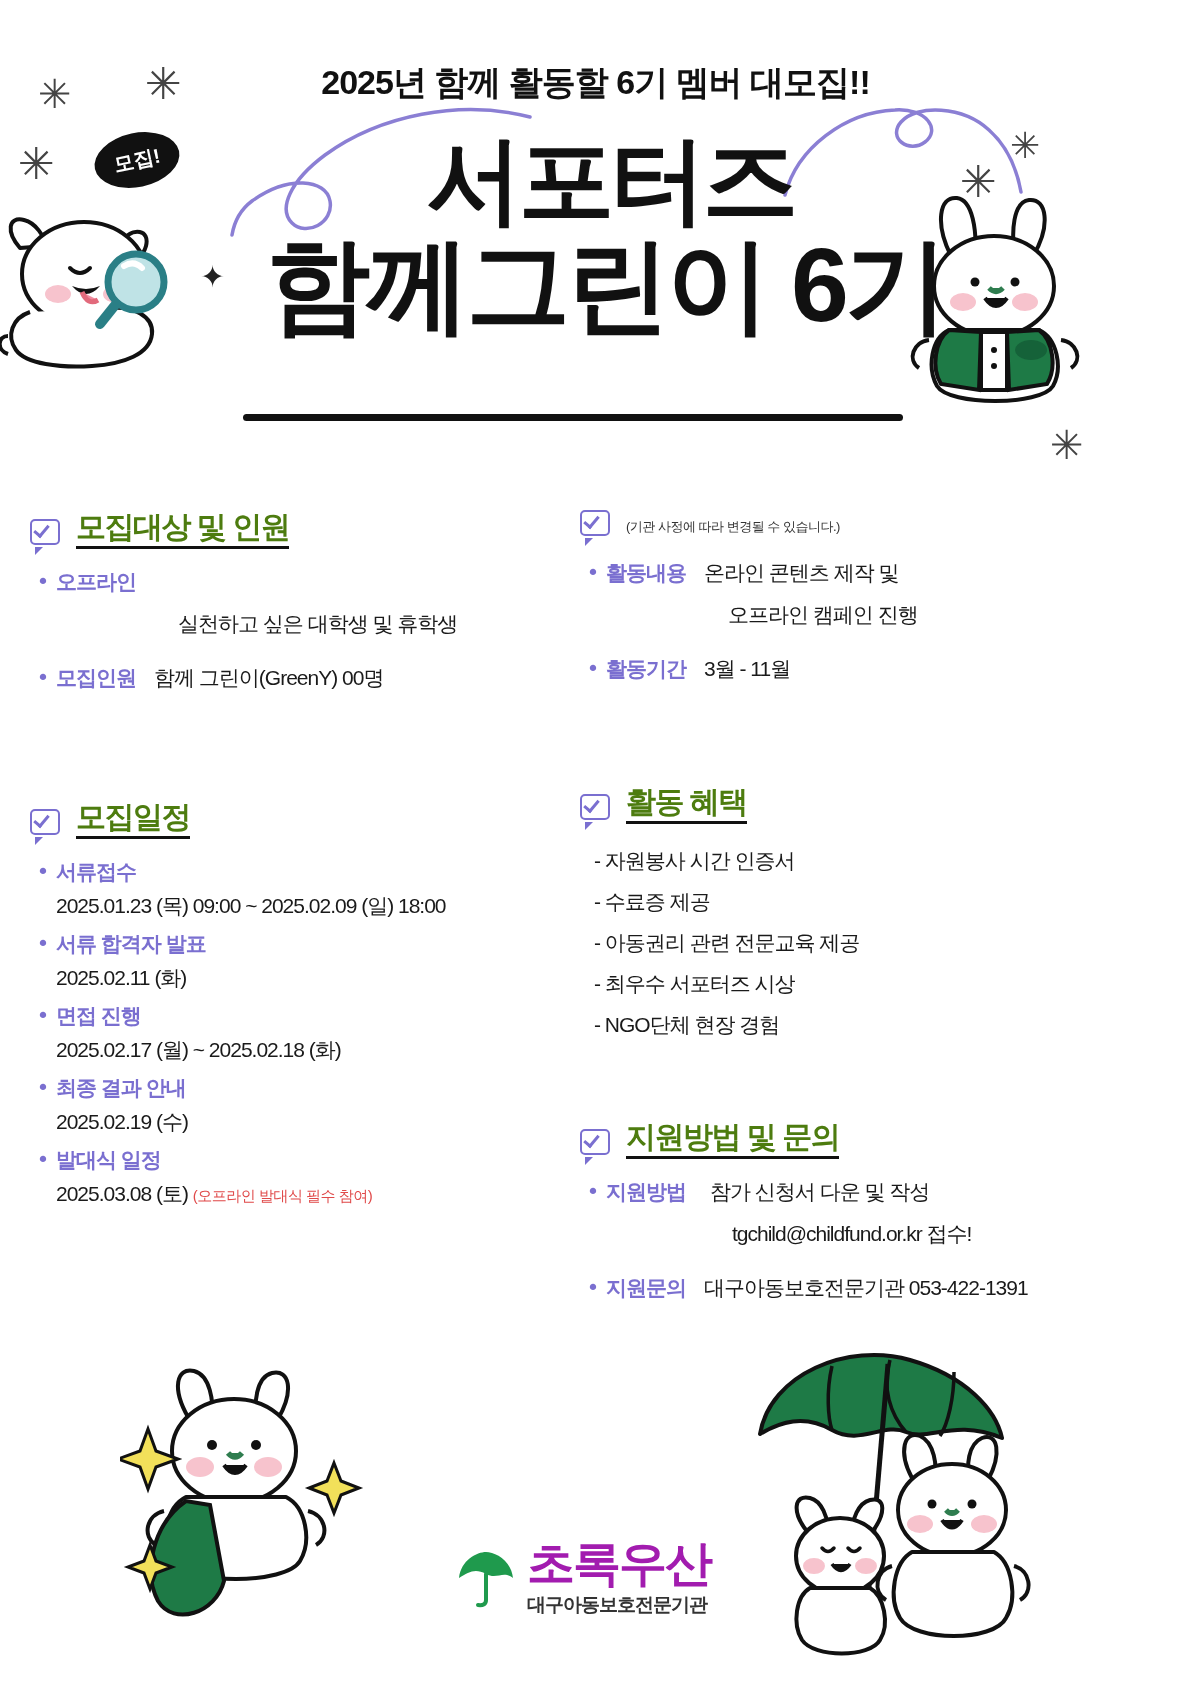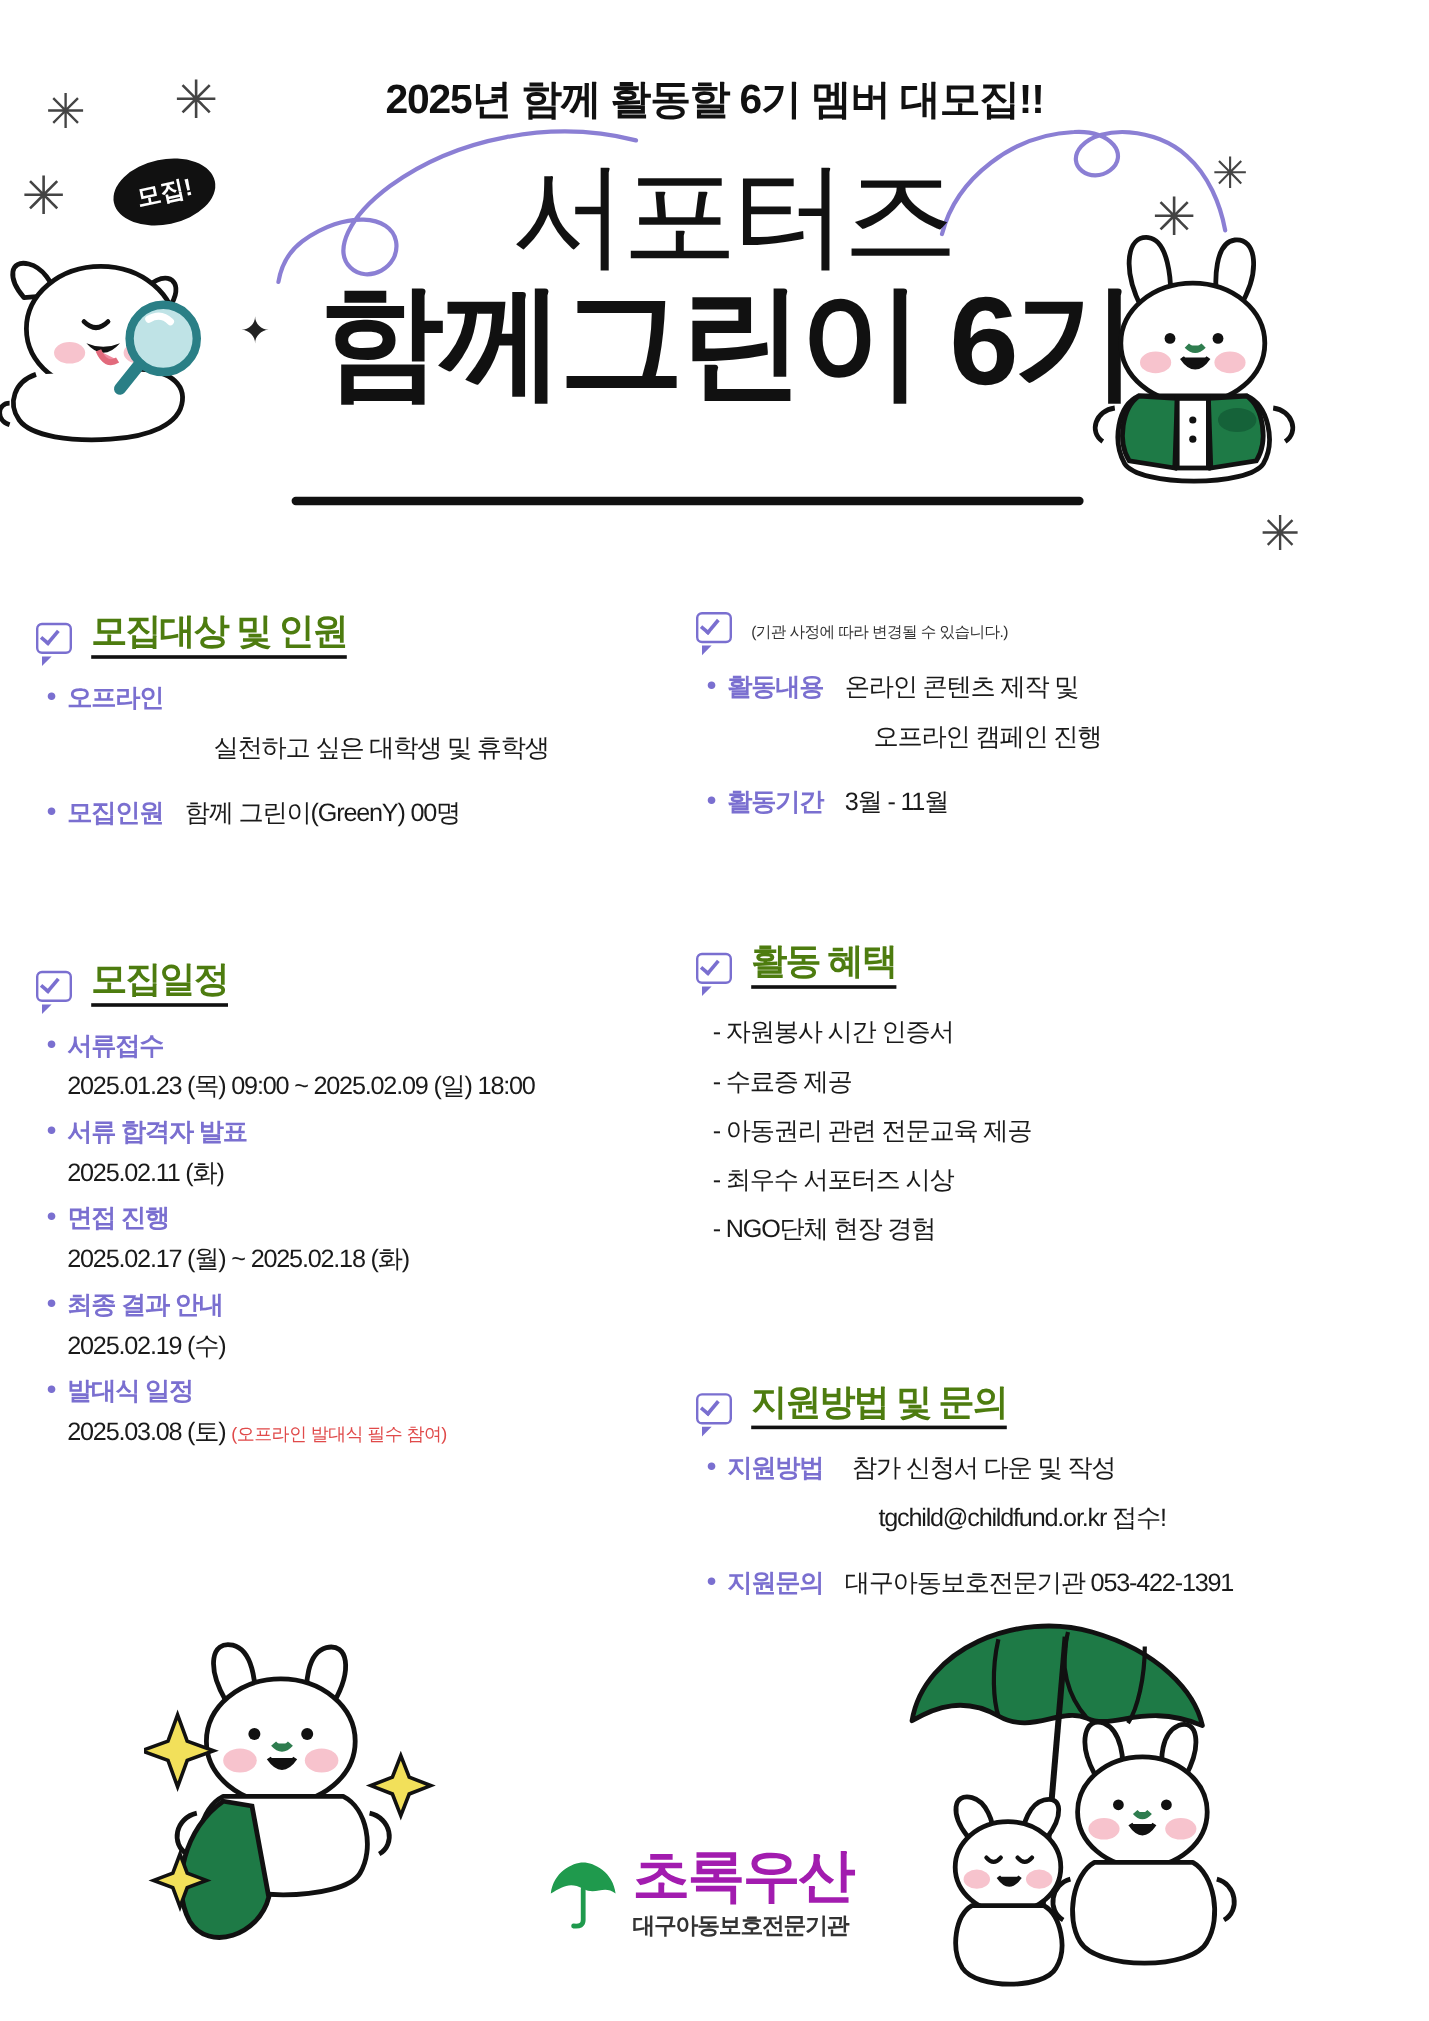--- a/index.html
+++ b/index.html
@@ -34,21 +34,21 @@
   }
   #title-block {
     position: absolute;
     top: 130px;
     left: 0;
     width: 100%;
     text-align: center;
   }
   #title-line1 {
     font-size: 96px;
-    font-weight: 400;
+    font-weight: 700;
     letter-spacing: -4px;
     line-height: 1.05;
     color: #111;
     margin-left: 30px;
   }
   #title-line2 {
     font-size: 104px;
     font-weight: 700;
     letter-spacing: -4px;
     line-height: 1.05;
@@ -448,21 +448,21 @@
       </div>
       <div class="sec-title">활동 혜택</div>
     </div>
     <div class="plain-line">- 자원봉사 시간  인증서</div>
     <div class="plain-line">- 수료증 제공</div>
     <div class="plain-line">- 아동권리 관련 전문교육 제공</div>
     <div class="plain-line">- 최우수 서포터즈 시상</div>
     <div class="plain-line">- NGO단체 현장 경험</div>
   </div>
 
-  <div class="section" style="left:580px; top:652px; width:560px;">
+  <div class="section" style="left:580px; top:620px; width:560px;">
     <div class="sec-head">
       <div class="check-bubble">
         <div class="box"></div>
           <div class="tick"></div>
           <div class="tail"></div>
       </div>
       <div class="sec-title">지원방법 및 문의</div>
     </div>
     <div class="row">
       <div class="bullet">•</div>

